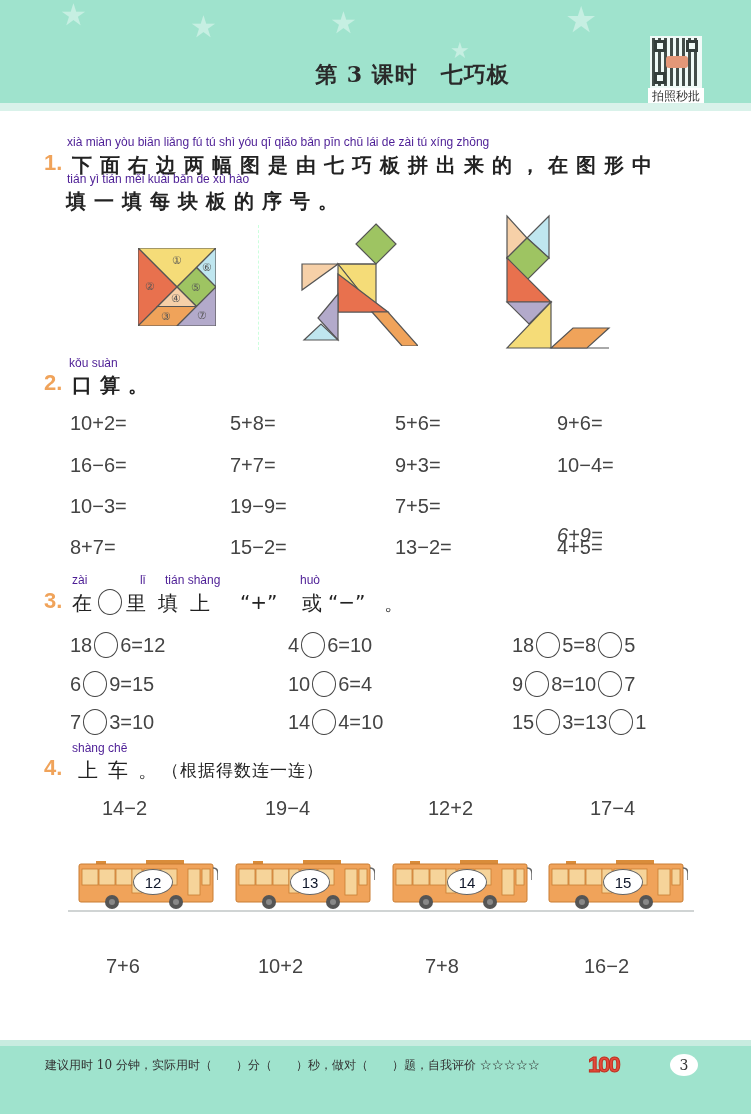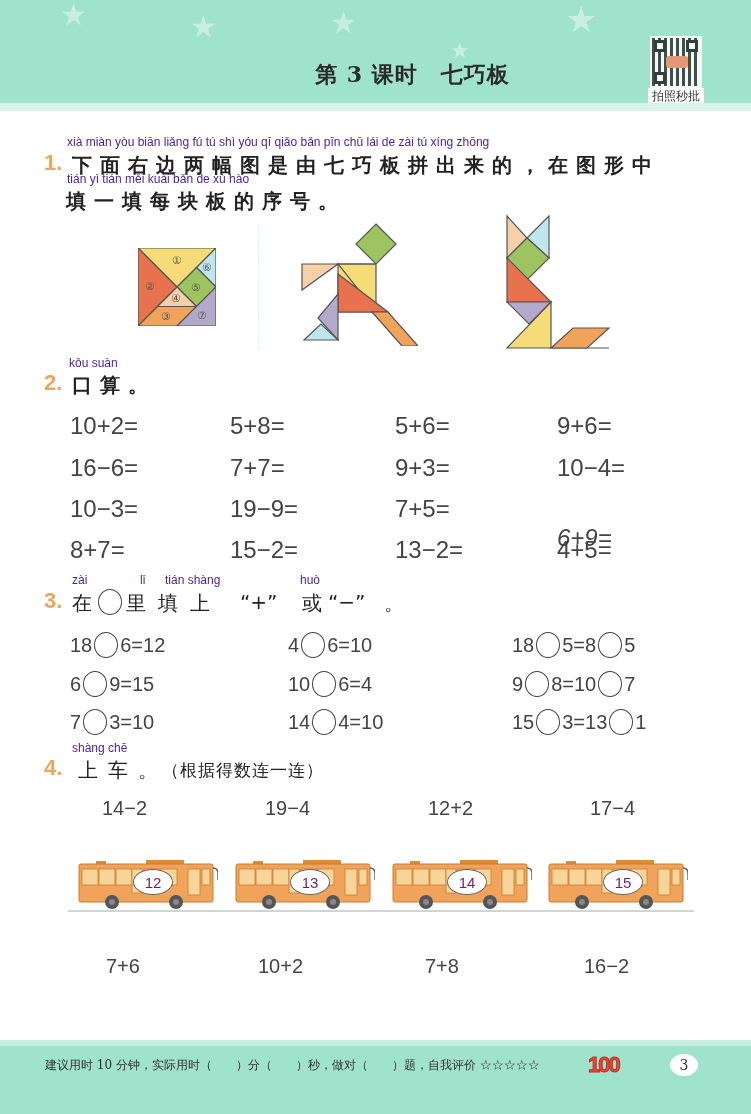--- a/index.html
+++ b/index.html
@@ -18,28 +18,28 @@
   .qr-label { position: absolute; left: 648px; top: 88px; width: 56px; text-align: center; font-size: 12px; color: #333; background: #fff; }
 
   .num { position: absolute; font-weight: bold; font-size: 22px; color: #f0a35a; font-family: "Liberation Sans", sans-serif; }
   .pinyin { position: absolute; font-size: 12px; color: #4c1d95; white-space: nowrap; font-family: "Liberation Sans", sans-serif; }
   .hanzi { position: absolute; font-size: 20px; color: #222; white-space: nowrap; letter-spacing: 8px; font-weight: bold; }
   .hanzi.light { font-weight: normal; }
 
   .tangram { position: absolute; }
   .divider { position: absolute; left: 258px; top: 225px; height: 125px; border-left: 1px dashed #cfd; }
 
-  .calc { position: absolute; font-family: "Liberation Sans", sans-serif; font-size: 24px; color: #444; white-space: nowrap; }
+  .calc { position: absolute; font-family: "Liberation Sans", sans-serif; font-size: 20px; color: #444; white-space: nowrap; }
 
   .fill { position: absolute; font-family: "Liberation Sans", sans-serif; font-size: 20px; color: #444; white-space: nowrap; display: flex; align-items: center; }
   .circ { display: inline-block; width: 24px; height: 26px; border: 1.5px solid #444; border-radius: 50%; margin: 0 2px; vertical-align: middle; }
 
   .expr { position: absolute; font-family: "Liberation Sans", sans-serif; font-size: 20px; color: #444; white-space: nowrap; }
   .bus { position: absolute; width: 140px; height: 50px; }
-  .bus-num { position: absolute; left: 55px; top: 11px; width: 40px; height: 26px; border-radius: 50%; background: #fff; border: 1px solid #666; text-align: center; line-height: 25px; font-size: 15px; color: #701a75; font-family: "Liberation Sans", sans-serif; }
+  .bus-num { position: absolute; left: 55px; top: 11px; width: 40px; height: 26px; border-radius: 50%; background: #fff; border: 1px solid #666; text-align: center; line-height: 25px; font-size: 15px; color: #0f172a; font-family: "Liberation Sans", sans-serif; }
   .ground { position: absolute; left: 68px; top: 910px; width: 626px; height: 2px; background: #d0d4d4; }
 
   .footer { position: absolute; left: 0; top: 1040px; width: 751px; height: 74px; background: #9fe3cd; }
   .footer .topband { position: absolute; left: 0; top: 0; width: 751px; height: 6px; background: #c8ece0; }
   .footer-text { position: absolute; left: 45px; top: 17px; font-family: "DejaVu Serif", serif; font-size: 12px; color: #333; white-space: nowrap; }
   .brand { position: absolute; left: 588px; top: 12px; font-family: "Liberation Sans", sans-serif; font-weight: bold; font-size: 22px; color: #e24a3b; letter-spacing: -2px; -webkit-text-stroke: 1px #c03020; }
   .page-no { position: absolute; left: 670px; top: 14px; width: 28px; height: 22px; border-radius: 50%; background: #fff; text-align: center; line-height: 22px; font-size: 14px; font-family: "DejaVu Serif", serif; color: #333; }
 </style>
 </head>
 <body>

